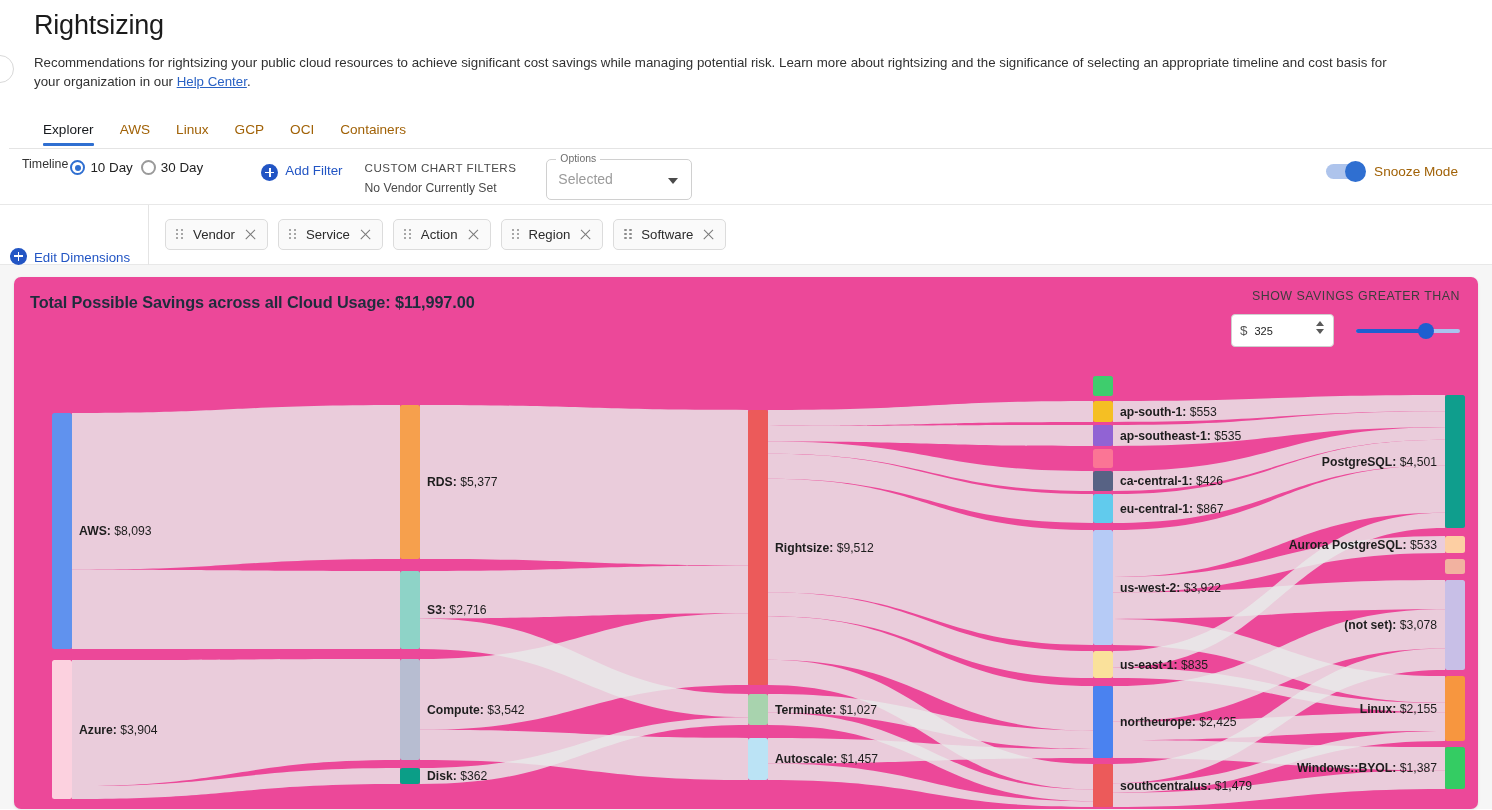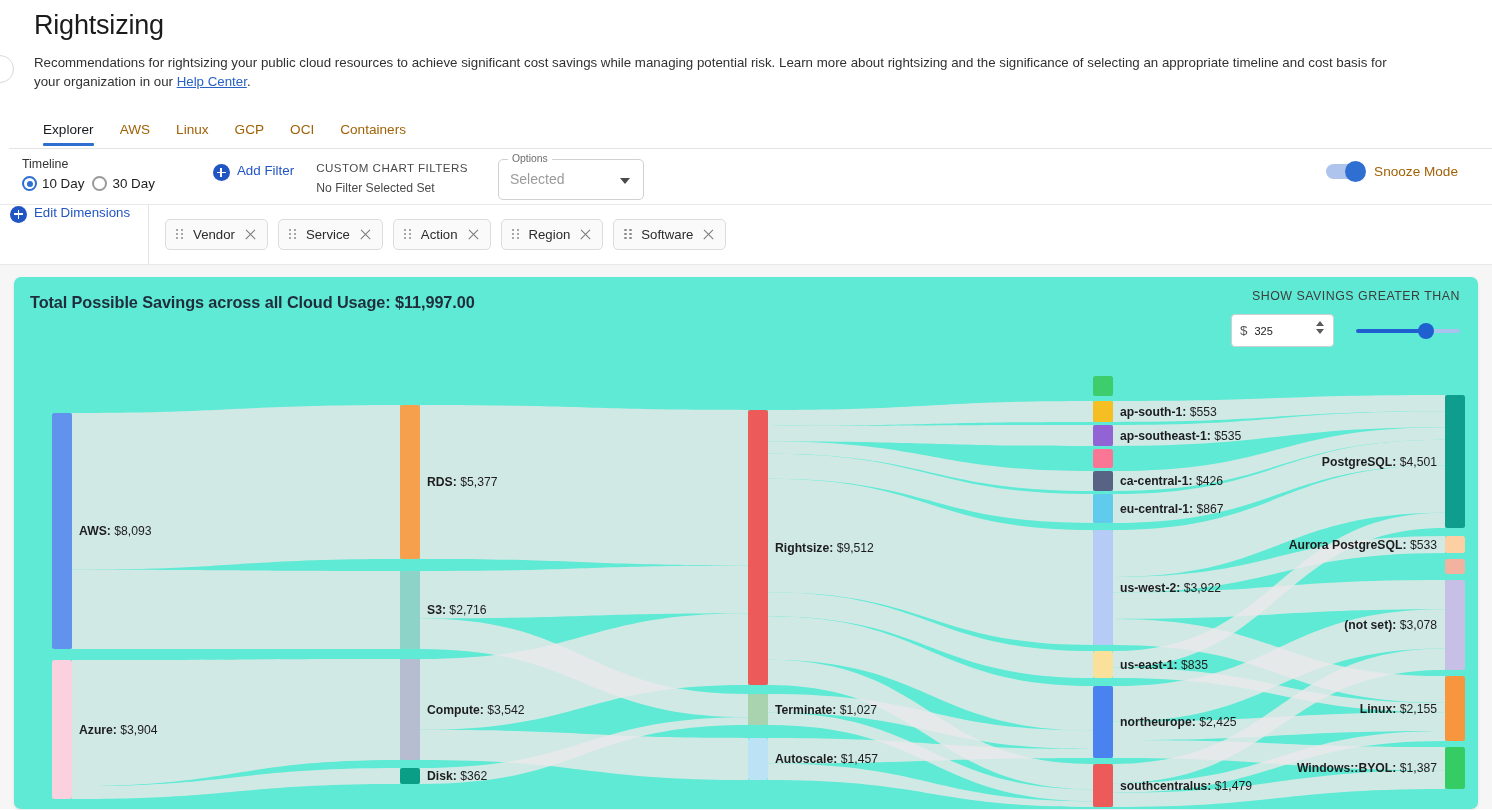--- a/index.html
+++ b/index.html
@@ -47,21 +47,21 @@
     height: 3px; background: #2f6fd1; border-radius: 1px;
   }
   .tab:first-child.active::after { left: 0; right: 13px; }
 
   
   .controls {
     display: flex; align-items: flex-start;
     height: 56px; padding: 8px 34px 0 22px;
     border-bottom: 1px solid #e8e8e8; position: relative;
   }
-  .timeline-block { display: flex; flex-direction: column; gap: 2px; }
+  .timeline-block { display: flex; flex-direction: row; gap: 2px; }
   .timeline-label { font-size: 12.4px; color: #333; margin-left: 0; }
   .radio-row { display: flex; align-items: center; gap: 8px; margin-top: 3px; }
   .radio { display: flex; align-items: flex-start; gap: 5px; cursor: pointer; }
   .radio-dot {
     width: 15px; height: 15px; border-radius: 50%;
     border: 2px solid #9a9a9a; display: inline-block; position: relative;
   }
   .radio.checked .radio-dot { border-color: #2f6fd1; }
   .radio.checked .radio-dot::after {
     content: ""; position: absolute; left: 2.5px; top: 2.5px;
@@ -118,21 +118,21 @@
     width: 21px; height: 21px; border-radius: 50%; background: #2f6fd1;
   }
   .snooze-text { font-size: 13.6px; color: #a16207; }
 
   
   .dims {
     display: flex; align-items: center; height: 60px;
     padding: 0 34px 0 10px; border-bottom: 1px solid #e8e8e8;
   }
   .editdims {
-    display: flex; align-items: flex-start; gap: 7px; padding-right: 18px;
+    display: flex; align-items: flex-end; gap: 7px; padding-right: 18px;
     border-right: 1px solid #e4e4e4; height: 60px; margin-right: 16px;
     min-width: 122px;
   }
   .editdims-text { font-size: 13.3px; color: #2255c4; }
   .chip {
     display: flex; align-items: center; gap: 9px;
     height: 31px; padding: 0 10px; margin-right: 10px;
     border: 1px solid #dcdcdc; border-radius: 5px; background: #fafafa;
   }
   .grip {
@@ -147,21 +147,21 @@
   }
   .chip-x::before, .chip-x::after {
     content:""; position:absolute; left:0; top:6px; width:13px; height:1.4px; background:#4d4d4d;
   }
   .chip-x::before { transform: rotate(45deg); }
   .chip-x::after  { transform: rotate(-45deg); }
 
   
   .card-wrap { background: #f6f6f6; padding: 12px 14px 0 14px; height: 544px; }
   .card {
-    background: #5eead4; border-radius: 7px; height: 532px;
+    background: #ec4899; border-radius: 7px; height: 532px;
     box-shadow: 0 1px 3px rgba(0,0,0,.10); position: relative; overflow: hidden;
   }
   .card-title {
     position: absolute; left: 16px; top: 16px;
     font-size: 16.3px; color: #1f2d3d; font-weight: 700; letter-spacing: -0.1px;
   }
   .savings-filter { position: absolute; right: 18px; top: 12px; text-align: left; }
   .sf-label { font-size: 12.4px; color: #3d3d3d; letter-spacing: .5px; text-align: right; }
   .sf-row { display: flex; align-items: center; gap: 22px; margin-top: 11px; }
   .sf-input {
@@ -227,21 +227,21 @@
       </div>
     </div>
 
     <div class="addfilter-block">
       <span class="plus-icon"></span>
       <span class="addfilter-text">Add Filter</span>
     </div>
 
     <div class="customfilters">
       <div class="cf-title">CUSTOM CHART FILTERS</div>
-      <div class="cf-sub">No Filter Selected Set</div>
+      <div class="cf-sub">No Vendor Currently Set</div>
     </div>
 
     <div class="options-field">
       <span class="options-legend">Options</span>
       <span class="options-value">Selected</span>
       <span class="caret-down"></span>
     </div>
 
     <div class="snooze-block">
       <span class="toggle">

